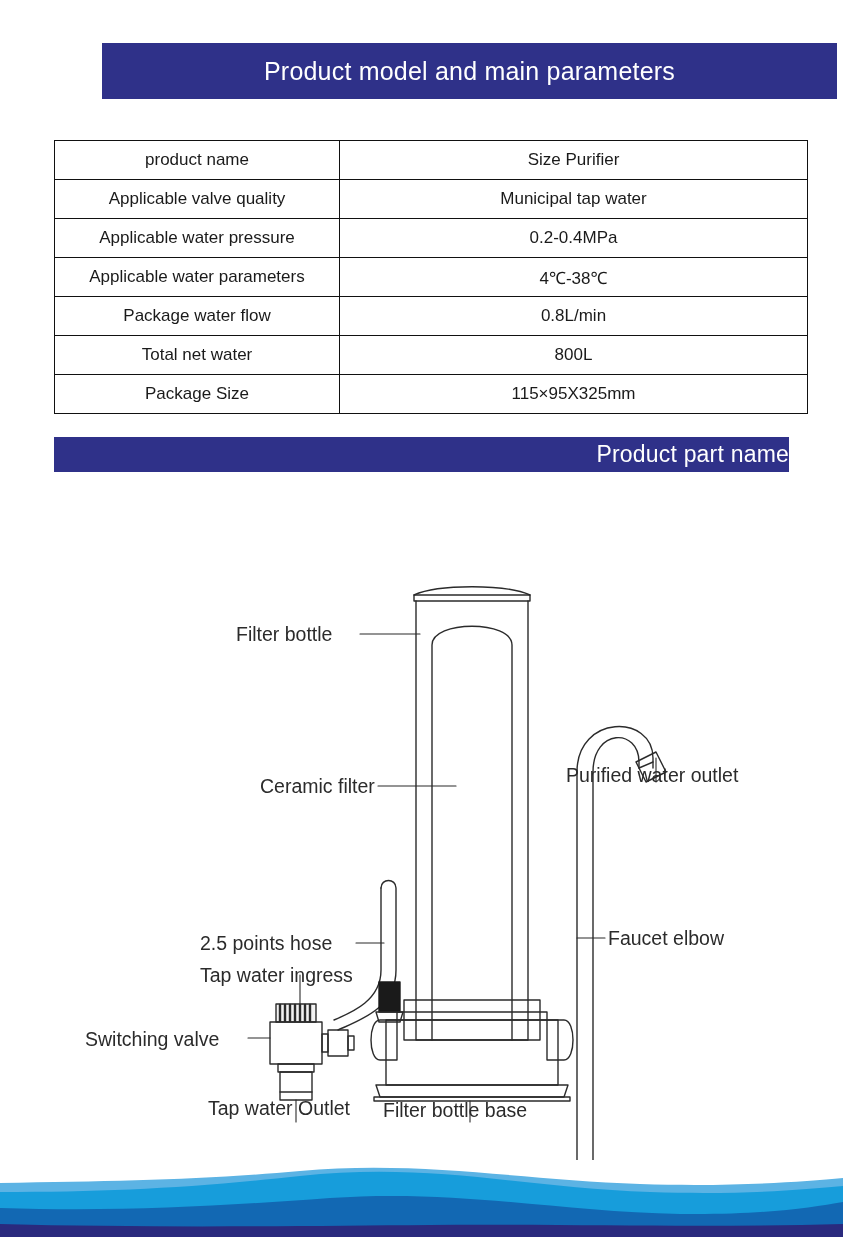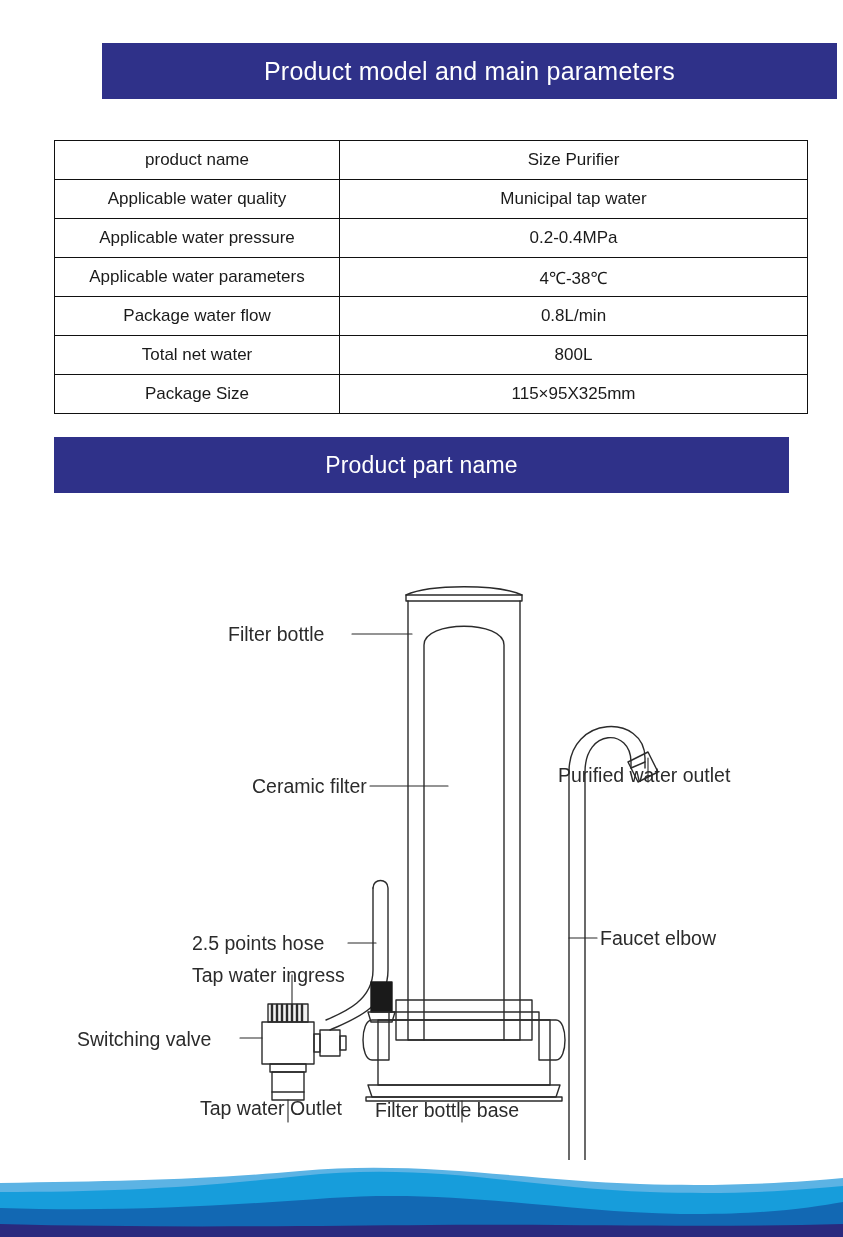--- a/index.html
+++ b/index.html
@@ -32,22 +32,23 @@
     box-sizing: border-box;
   }
   #banner-params {
     top: 43px;
     height: 56px;
     font-size: 25px;
     margin-left: 48px;
   }
   #banner-partname {
     top: 437px;
-    height: 56px;
+    height: 35px;
     font-size: 23px;
+    justify-content: flex-end;
   }
 
   
   .spec-table {
     position: absolute;
     left: 54px;
     top: 108px;
     width: 735px;
     border-collapse: collapse;
     table-layout: fixed;
@@ -62,21 +63,21 @@
     font-weight: 400;
     color: #1a1a1a;
     padding: 0 4px;
   }
   .spec-table td.k { width: 276px; }
   .spec-table td.v { width: 459px; }
 
   
   #diagram {
     position: absolute;
-    left: 0;
+    left: 8px;
     top: 500px;
     width: 778px;
     height: 660px;
   }
   #diagram svg { display: block; }
   .lbl {
     font-family: "Liberation Sans", sans-serif;
     font-size: 19.5px;
     fill: #2b2b2b;
   }
@@ -98,21 +99,21 @@
   <span>Product model and main parameters</span>
 </div>
 
 <table class="spec-table">
   <tbody>
     <tr>
       <td class="k">product name</td>
       <td class="v">Size Purifier</td>
     </tr>
     <tr>
-      <td class="k">Applicable water quality</td>
+      <td class="k">Applicable valve quality</td>
       <td class="v">Municipal tap water</td>
     </tr>
     <tr>
       <td class="k">Applicable water pressure</td>
       <td class="v">0.2-0.4MPa</td>
     </tr>
     <tr>
       <td class="k">Applicable water parameters</td>
       <td class="v">4℃-38℃</td>
     </tr>

